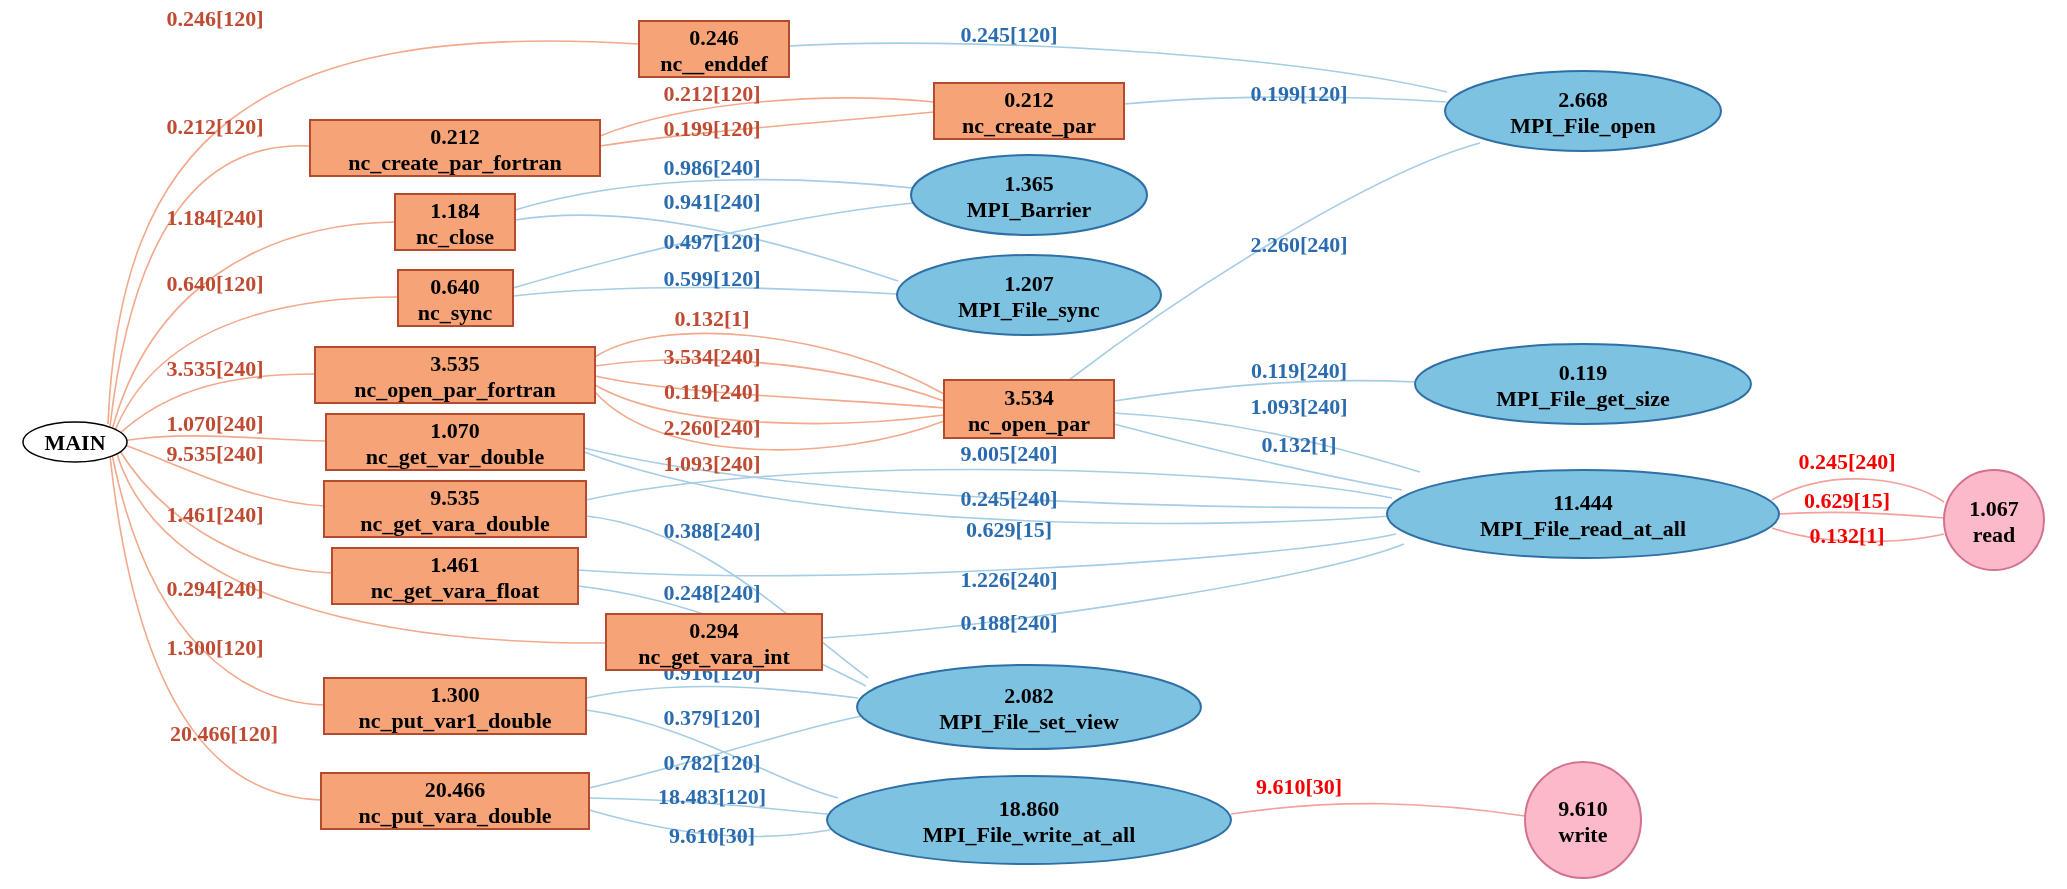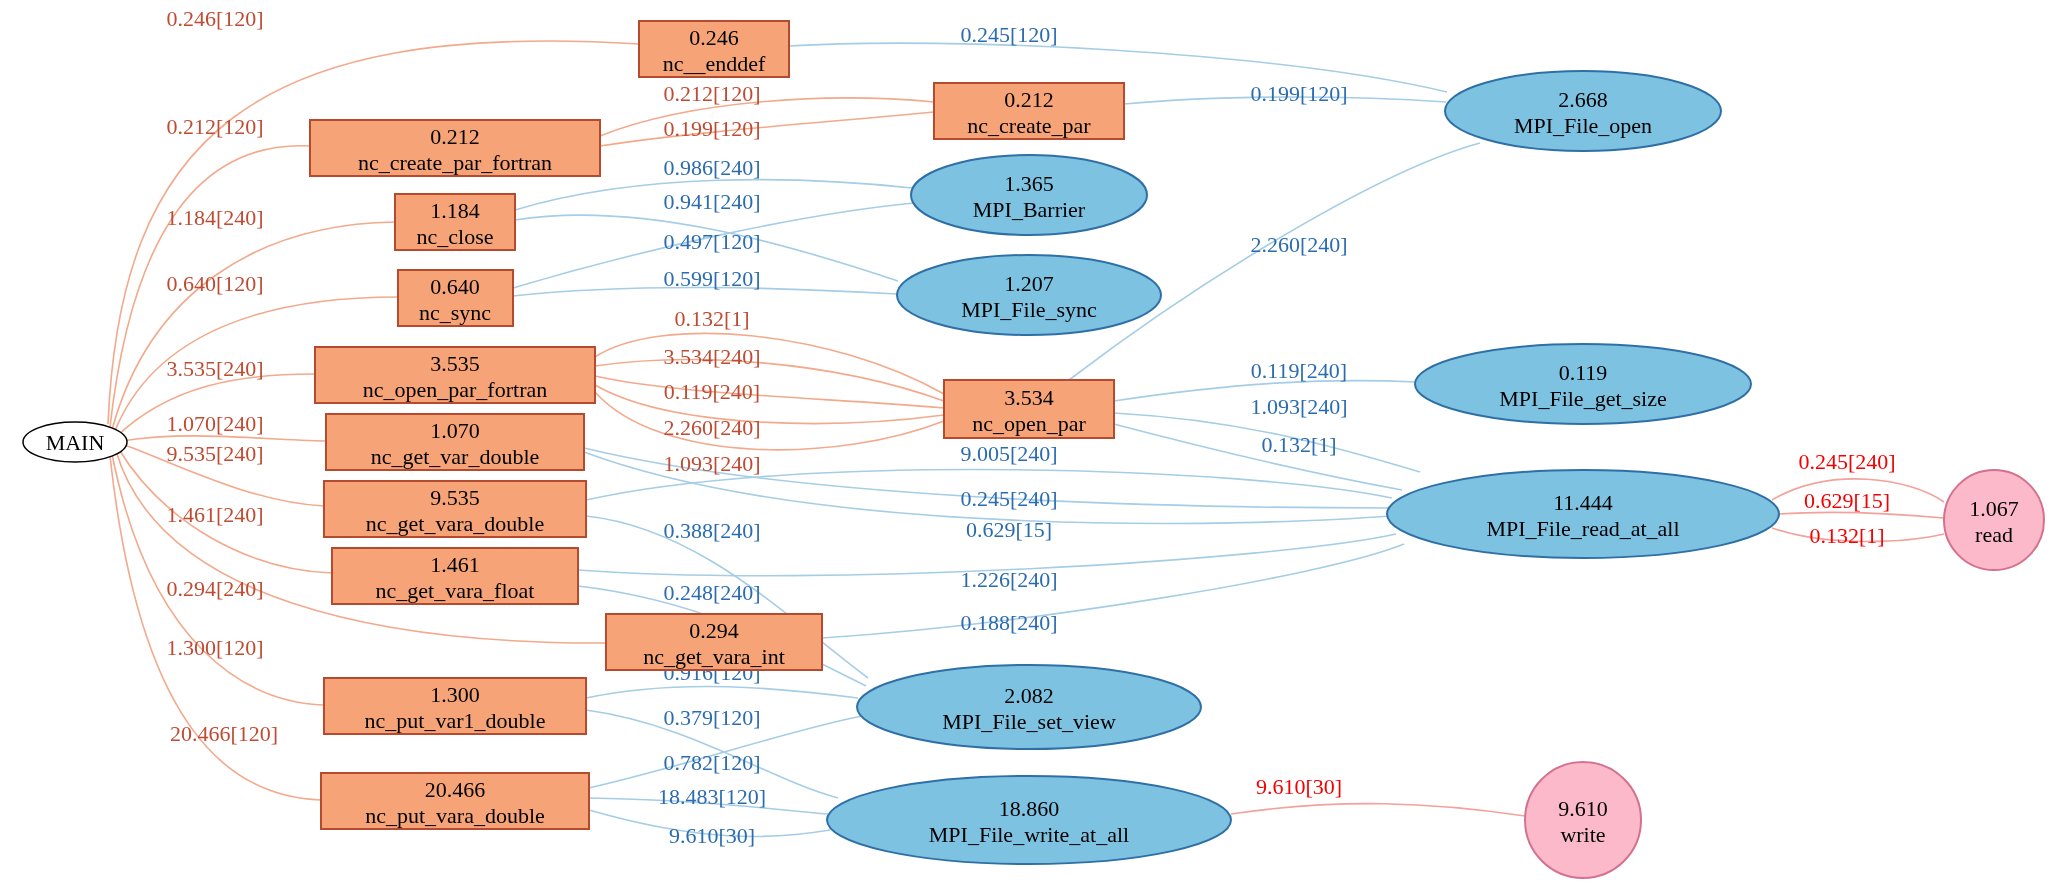--- a/index.html
+++ b/index.html
@@ -1,16 +1,16 @@
 <!DOCTYPE html>
 <html style="--nc_fill: #F6A477; --nc_stroke: #B44A2E; --mpi_fill: #7EC2E2; --mpi_stroke: #2E6FA6; --sys_fill: #FBB9C9; --sys_stroke: #D3718F; --root_fill: #FFFFFF; --root_stroke: #000000; --edge_salmon: #F2A98C; --edge_blue: #A5CDE5; --edge_red: #F2A19B; --label_red: #BE4B32; --label_blue: #2B6CB0; --label_bright_red: #F40000;"><head>
 <meta charset="utf-8">
 <style>
   html,body{margin:0;padding:0;background:#ffffff;}
-  .canvas{width:2062px;height:889px;position:relative;}
+  .canvas{width:2062px;height:889px;position:relative;font-weight:bold;}
   svg{display:block;}
   .e{fill:none;stroke-width:1.6px;}
   .e-salmon{stroke:var(--edge_salmon);}
   .e-blue{stroke:var(--edge_blue);}
   .e-red{stroke:var(--edge_red);}
   .nc{fill:var(--nc_fill);stroke:var(--nc_stroke);stroke-width:2px;}
   .mpi{fill:var(--mpi_fill);stroke:var(--mpi_stroke);stroke-width:2px;}
   .sys{fill:var(--sys_fill);stroke:var(--sys_stroke);stroke-width:2px;}
   .root{fill:var(--root_fill);stroke:var(--root_stroke);stroke-width:1.5px;}
   .ntext{font-family:"Liberation Serif",serif;font-size:22px;text-anchor:middle;fill:#000000;}

